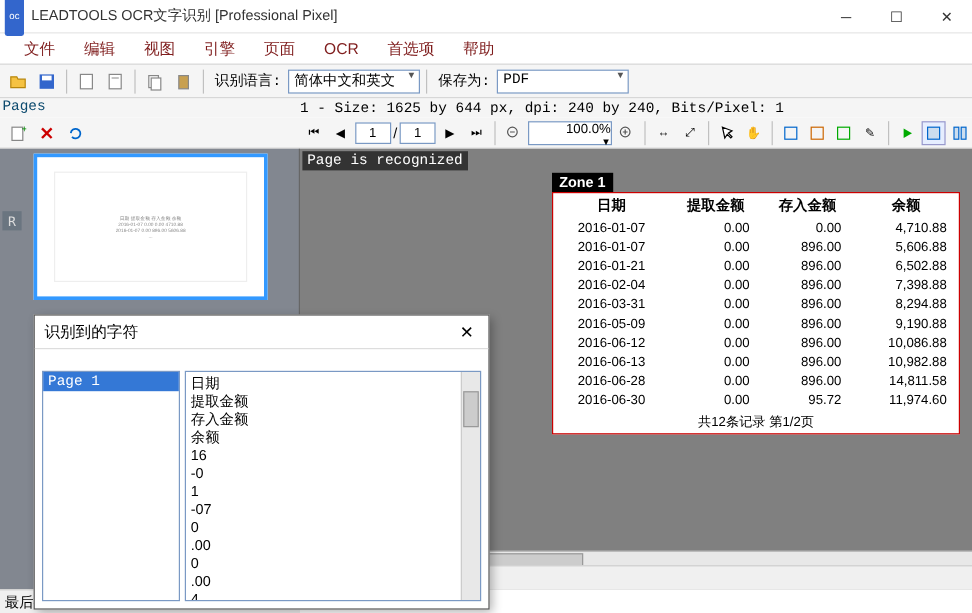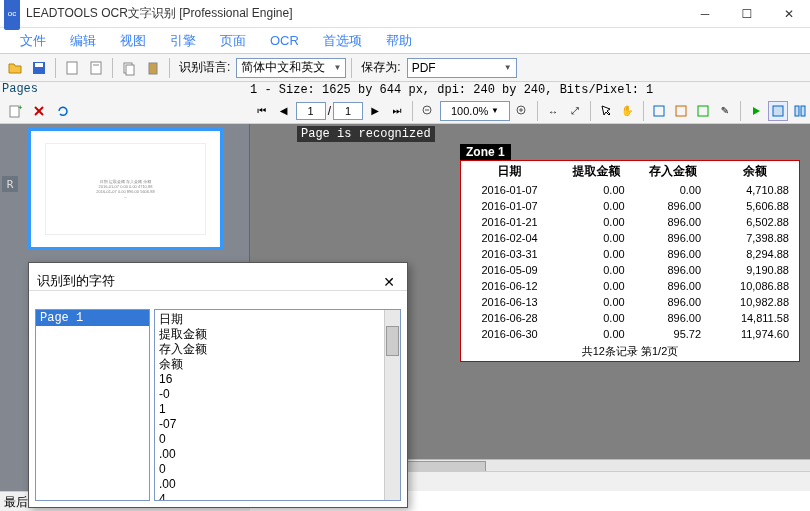--- a/index.html
+++ b/index.html
@@ -3,73 +3,73 @@
 <meta charset="utf-8">
 <style>
 * { box-sizing: border-box; margin: 0; padding: 0; }
 body { font-family: "Microsoft YaHei", Tahoma, sans-serif; font-size: 12px; background: #fff; overflow: hidden; width: 810px; height: 511px; position: relative;}
 .titlebar { height: 28px; background: #fff; border-bottom: 1px solid #e0e0e0; display: flex; align-items: center; padding-left: 4px; }
 .titlebar .icon { width:16px; height:32px; background:#3366cc; border-radius:2px; display:flex; align-items:center; justify-content:center; color:#fff; font-size:8px; margin-right:6px;}
 .titlebar .title { color:#333; font-size:12px; flex:1;}
 .winctrls { display:flex; height:100%;}
 .winctrls div { width:42px; display:flex; align-items:center; justify-content:center; color:#333; font-size:12px;}
 .menubar { height:26px; background:#fff; display:flex; align-items:center; padding-left:8px; border-bottom:1px solid #d0d0d0;}
-.menubar span { padding:4px 12px; font-size:13px; color:#3b82f6;}
-.toolbar { height:28px; background:#f5f5f5; border-bottom:1px solid #d0d0d0; display:flex; align-items:center; padding:0 4px; gap:2px;}
+.menubar span { padding:4px 12px; font-size:13px; color:#7f1d1d;}
+.toolbar { height:28px; background:#f5f5f5; border-bottom:1px solid #d0d0d0; display:flex; align-items:center; padding:0 4px; gap:2px;font-family:Liberation Mono, monospace;}
 .tbtn { width:22px; height:22px; display:flex; align-items:center; justify-content:center; border:1px solid transparent;}
 .sep { width:1px; height:20px; background:#c0c0c0; margin:0 3px;}
 .lbl { font-size:12px; padding:0 4px; color:#000;}
-.combo { height:20px; border:1px solid #7a99c4; background:#fff; display:flex; align-items:center; padding:0 4px; font-size:12px; min-width:90px;}
+.combo { height:20px; border:1px solid #7a99c4; background:#fff; display:flex; align-items:flex-start; padding:0 4px; font-size:12px; min-width:90px;}
 .combo .arrow{margin-left:auto; font-size:8px; color:#555;}
 .infobar { height:16px; background:#f5f5f5; font-family:"Courier New",monospace; font-size:12px; padding-left:250px; color:#000; line-height:16px;}
 .navbar { height:26px; background:#f5f5f5; border-bottom:1px solid #d0d0d0; display:flex; align-items:center;}
 .navleft { width:250px; display:flex; align-items:center; padding-left:4px; gap:2px;}
 .navright { flex:1; display:flex; align-items:center; gap:2px; padding-left:4px;}
 .pginput { width:30px; height:18px; border:1px solid #7a99c4; text-align:center; font-size:11px;}
-.zoomcombo { width:70px; height:20px; border:1px solid #7a99c4; background:#fff; font-size:11px; display:flex; align-items:center; padding:0 10px;}
+.zoomcombo { width:70px; height:20px; border:1px solid #7a99c4; background:#fff; font-size:11px; display:flex; align-items:flex-end; padding:0 0;flex-direction:column;}
 .zoomcombo .arrow{margin-left:auto;font-size:8px;}
 .smbtn{width:20px;height:20px;display:flex;align-items:center;justify-content:center;border:1px solid transparent;font-size:10px;}
 .smbtn.active{border:1px solid #99c;background:#e6eeff;}
 .main { position:absolute; top:124px; left:0; right:0; bottom:20px; display:flex;}
 .left { width:250px; background:#828790; position:relative; border-right:1px solid #666;}
 .pagestab { position:absolute; top:-42px; left:2px; font-family:"Courier New",monospace; font-size:12px; color:#0c4a6e;}
 .thumb { position:absolute; top:4px; left:28px; width:195px; height:122px; background:#fff; border:3px solid #3399ff; padding:12px 14px;}
 .thumb-inner{width:100%;height:100%;background:#fff;border:1px solid #eee;display:flex;flex-direction:column;align-items:center;justify-content:center;font-size:4px;color:#888;line-height:5px;}
 .rtab { position:absolute; top:52px; left:2px; width:16px; height:16px; background:#6a7580; color:#ddd; display:flex; align-items:center; justify-content:center; font-family:monospace; font-size:11px;}
 .right { flex:1; background:#808080; position:relative; overflow:hidden;}
-.pagerec { position:absolute; top:2px; left:2px; background:#333; color:#fff; font-family:"Courier New",monospace; font-size:12px; padding:1px 4px;margin-left:45px;}
+.pagerec { position:absolute; top:2px; left:2px; background:#333; color:#fff; font-family:"Courier New",monospace; font-size:12px; padding:1px 4px;}
 .doc { position:absolute; top:28px; left:200px; width:570px; background:#fff;}
 .zonelabel { position:absolute; top:-16px; left:0; background:#000; color:#fff; font-size:12px; padding:1px 6px; font-weight:bold;}
 .zone { border:1px solid #c00; }
 table.data { width:100%; border-collapse:collapse; font-size:12px;}
 table.data th { font-weight:bold; text-align:center; padding:2px 6px;}
 table.data td { text-align:right; padding:2px 10px; font-size:11px;}
 table.data td:first-child{text-align:center;}
 .footrow td{text-align:center !important; padding:3px;}
 .hscroll { position:absolute; left:0; right:0; bottom:16px; height:16px; background:#e8e8e8; border-top:1px solid #bbb;}
 .hscroll .thumb{position:absolute;left:16px;top:1px;width:220px;height:14px;background:#ccc;border:1px solid #999;}
 .spellbar { position:absolute; bottom:0; right:0; width:555px; height:20px; background:#f0f0f0; border-top:1px solid #ccc; font-size:12px; padding:2px 6px; color:#000;}
 .statusbar { position:absolute; bottom:0; left:0; width:250px; height:20px; background:#f0f0f0; border-top:1px solid #ccc; padding:2px 4px; font-size:12px; overflow:hidden;}
 .dialog { position:absolute; top:262px; left:28px; width:380px; height:246px; background:#fff; border:1px solid #555; box-shadow:3px 3px 8px rgba(0,0,0,0.3); display:flex; flex-direction:column;}
-.dlgtitle { height:28px; display:flex; align-items:flex-end; padding:0 8px; font-size:13px; border-bottom:1px solid #ddd;}
+.dlgtitle { height:28px; display:flex; align-items:center; padding:0 8px; font-size:13px; border-bottom:1px solid #ddd;}
 .dlgclose { margin-left:auto; font-size:14px; width:20px; text-align:center;}
 .dlgbody { flex:1; display:flex; padding:6px; gap:4px; overflow:hidden;margin-top:12px;}
 .dlglist { width:115px; border:1px solid #7a99c4; background:#fff; font-size:12px;}
 .dlglist .sel { background:#3478d6; color:#fff; padding:1px 4px; font-family:"Courier New",monospace;}
 .dlgtext { flex:1; border:1px solid #7a99c4; background:#fff; font-size:12px; padding:2px 4px; line-height:15px; overflow:hidden; position:relative;}
 .dlgtext .sb { position:absolute; right:0; top:0; bottom:0; width:16px; background:#e8e8e8; border-left:1px solid #ccc;}
 .dlgtext .sb .th{position:absolute;top:16px;left:1px;right:1px;height:30px;background:#ccc;border:1px solid #999;}
 svg{display:block;}
 </style>
 </head>
 <body>
 
 <div class="titlebar">
   <div class="icon">oc</div>
-  <div class="title">LEADTOOLS OCR文字识别 [Professional Engine]</div>
+  <div class="title">LEADTOOLS OCR文字识别 [Professional Pixel]</div>
   <div class="winctrls">
     <div>─</div>
     <div>☐</div>
     <div class="close">✕</div>
   </div>
 </div>
 
 <div class="menubar">
   <span>文件</span>
   <span>编辑</span>

